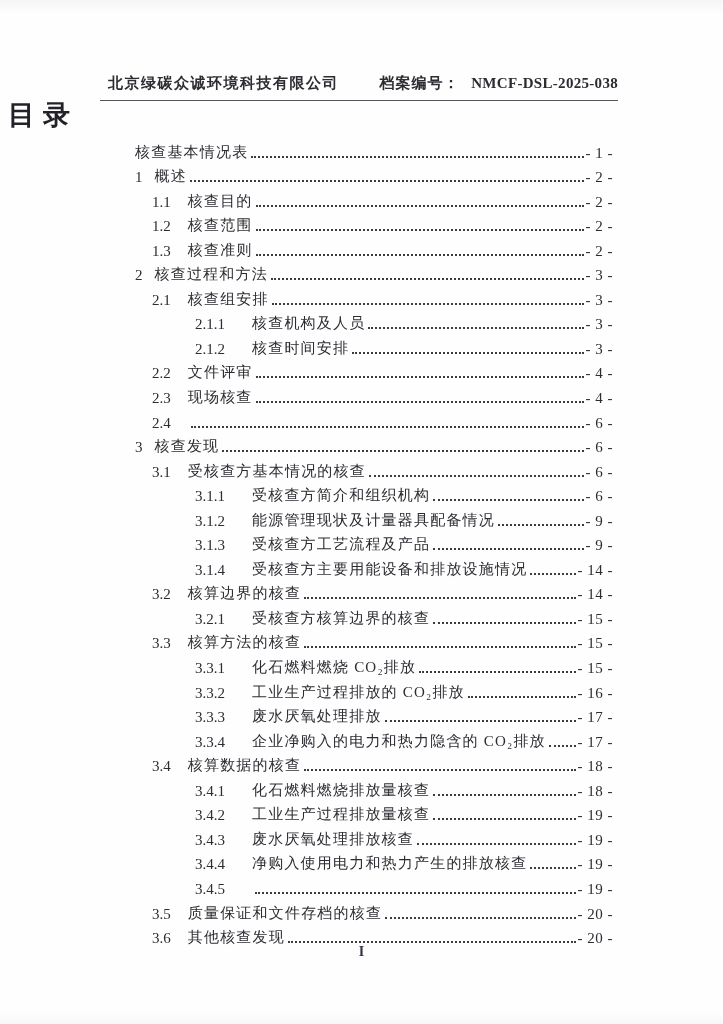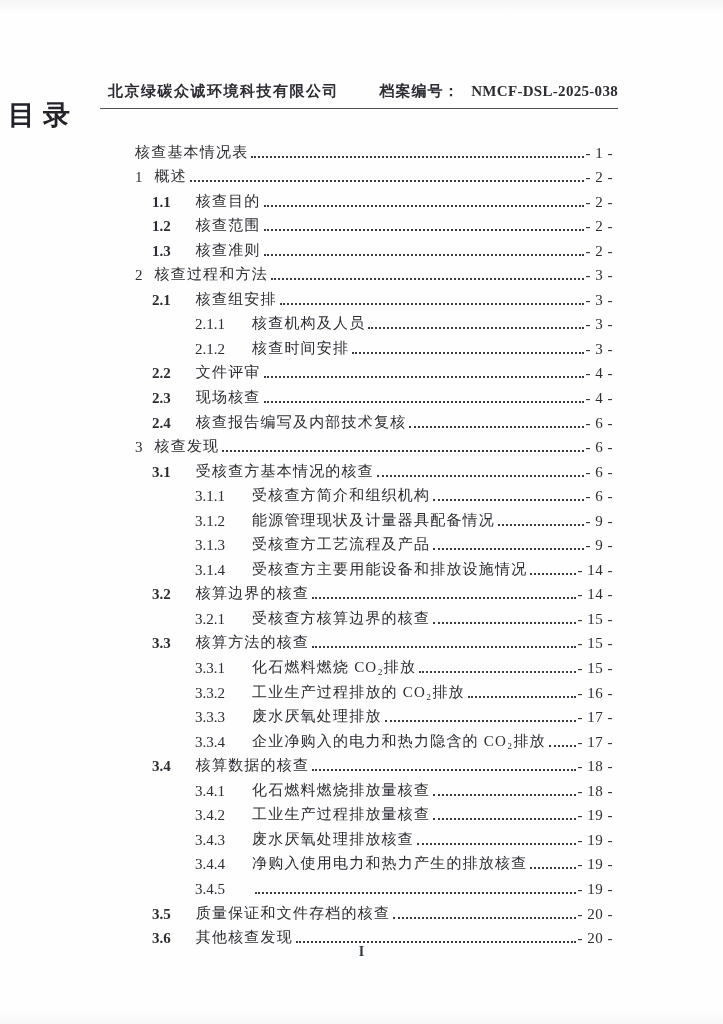--- a/index.html
+++ b/index.html
@@ -15,21 +15,21 @@
     position: absolute; inset: 0;
     background:
       linear-gradient(180deg, rgba(190,190,190,0.12) 0, rgba(255,255,255,0) 14px),
       linear-gradient(0deg, rgba(190,190,190,0.10) 0, rgba(255,255,255,0) 12px),
       #fefefe;
   }
 
   
   .hdr {
     position: absolute;
-    left: 100px; width: 518px; top: 50px;
+    left: 100px; width: 518px; top: 42px;
     display: flex; justify-content: space-between; align-items: flex-end;
     padding-bottom: 7px;
     border-bottom: 1.6px solid #54545c;
     font-size: 15px;
   }
   .hdr .company {
     padding-left: 8px;
     font-weight: 600;
     letter-spacing: 1.5px;
   }
@@ -55,21 +55,21 @@
   .toc-row {
     display: flex;
     align-items: flex-end;
     height: 24.55px;
     white-space: nowrap;
   }
   .toc-row.lvl-0 { padding-left: 0; }
   .toc-row.lvl-1 { padding-left: 17px; }
   .toc-row.lvl-2 { padding-left: 60px; }
   .toc-row .num { margin-right: 12px; }
-  .toc-row.lvl-1 .num { margin-right: 25px; font-weight: bold; }
+  .toc-row.lvl-1 .num { margin-right: 17px; }
   .toc-row.lvl-2 .num { margin-right: 27px; }
   .toc-row.tight .num { }
   .toc-row .num:empty { display: none; }
   .toc-row .lbl { letter-spacing: 1.2px; text-align: center; }
   .leader {
     flex: 1 1 auto;
     min-width: 10px;
     border-bottom: 2px dotted #3b3b42;
     align-self: flex-end;
     margin: 0 2px 4px 3px;
@@ -161,21 +161,20 @@
     <span class="pg">- 4 -</span>
   </div>
       <div class="toc-row lvl-1">
     <span class="num">2.3</span>
     <span class="lbl">现场核查</span>
     <span class="leader"></span>
     <span class="pg">- 4 -</span>
   </div>
       <div class="toc-row lvl-1">
     <span class="num">2.4</span>
-    <span class="lbl">核查报告编写及内部技术复核</span>
     <span class="leader"></span>
     <span class="pg">- 6 -</span>
   </div>
       <div class="toc-row lvl-0">
     <span class="num">3</span>
     <span class="lbl">核查发现</span>
     <span class="leader"></span>
     <span class="pg">- 6 -</span>
   </div>
       <div class="toc-row lvl-1">

